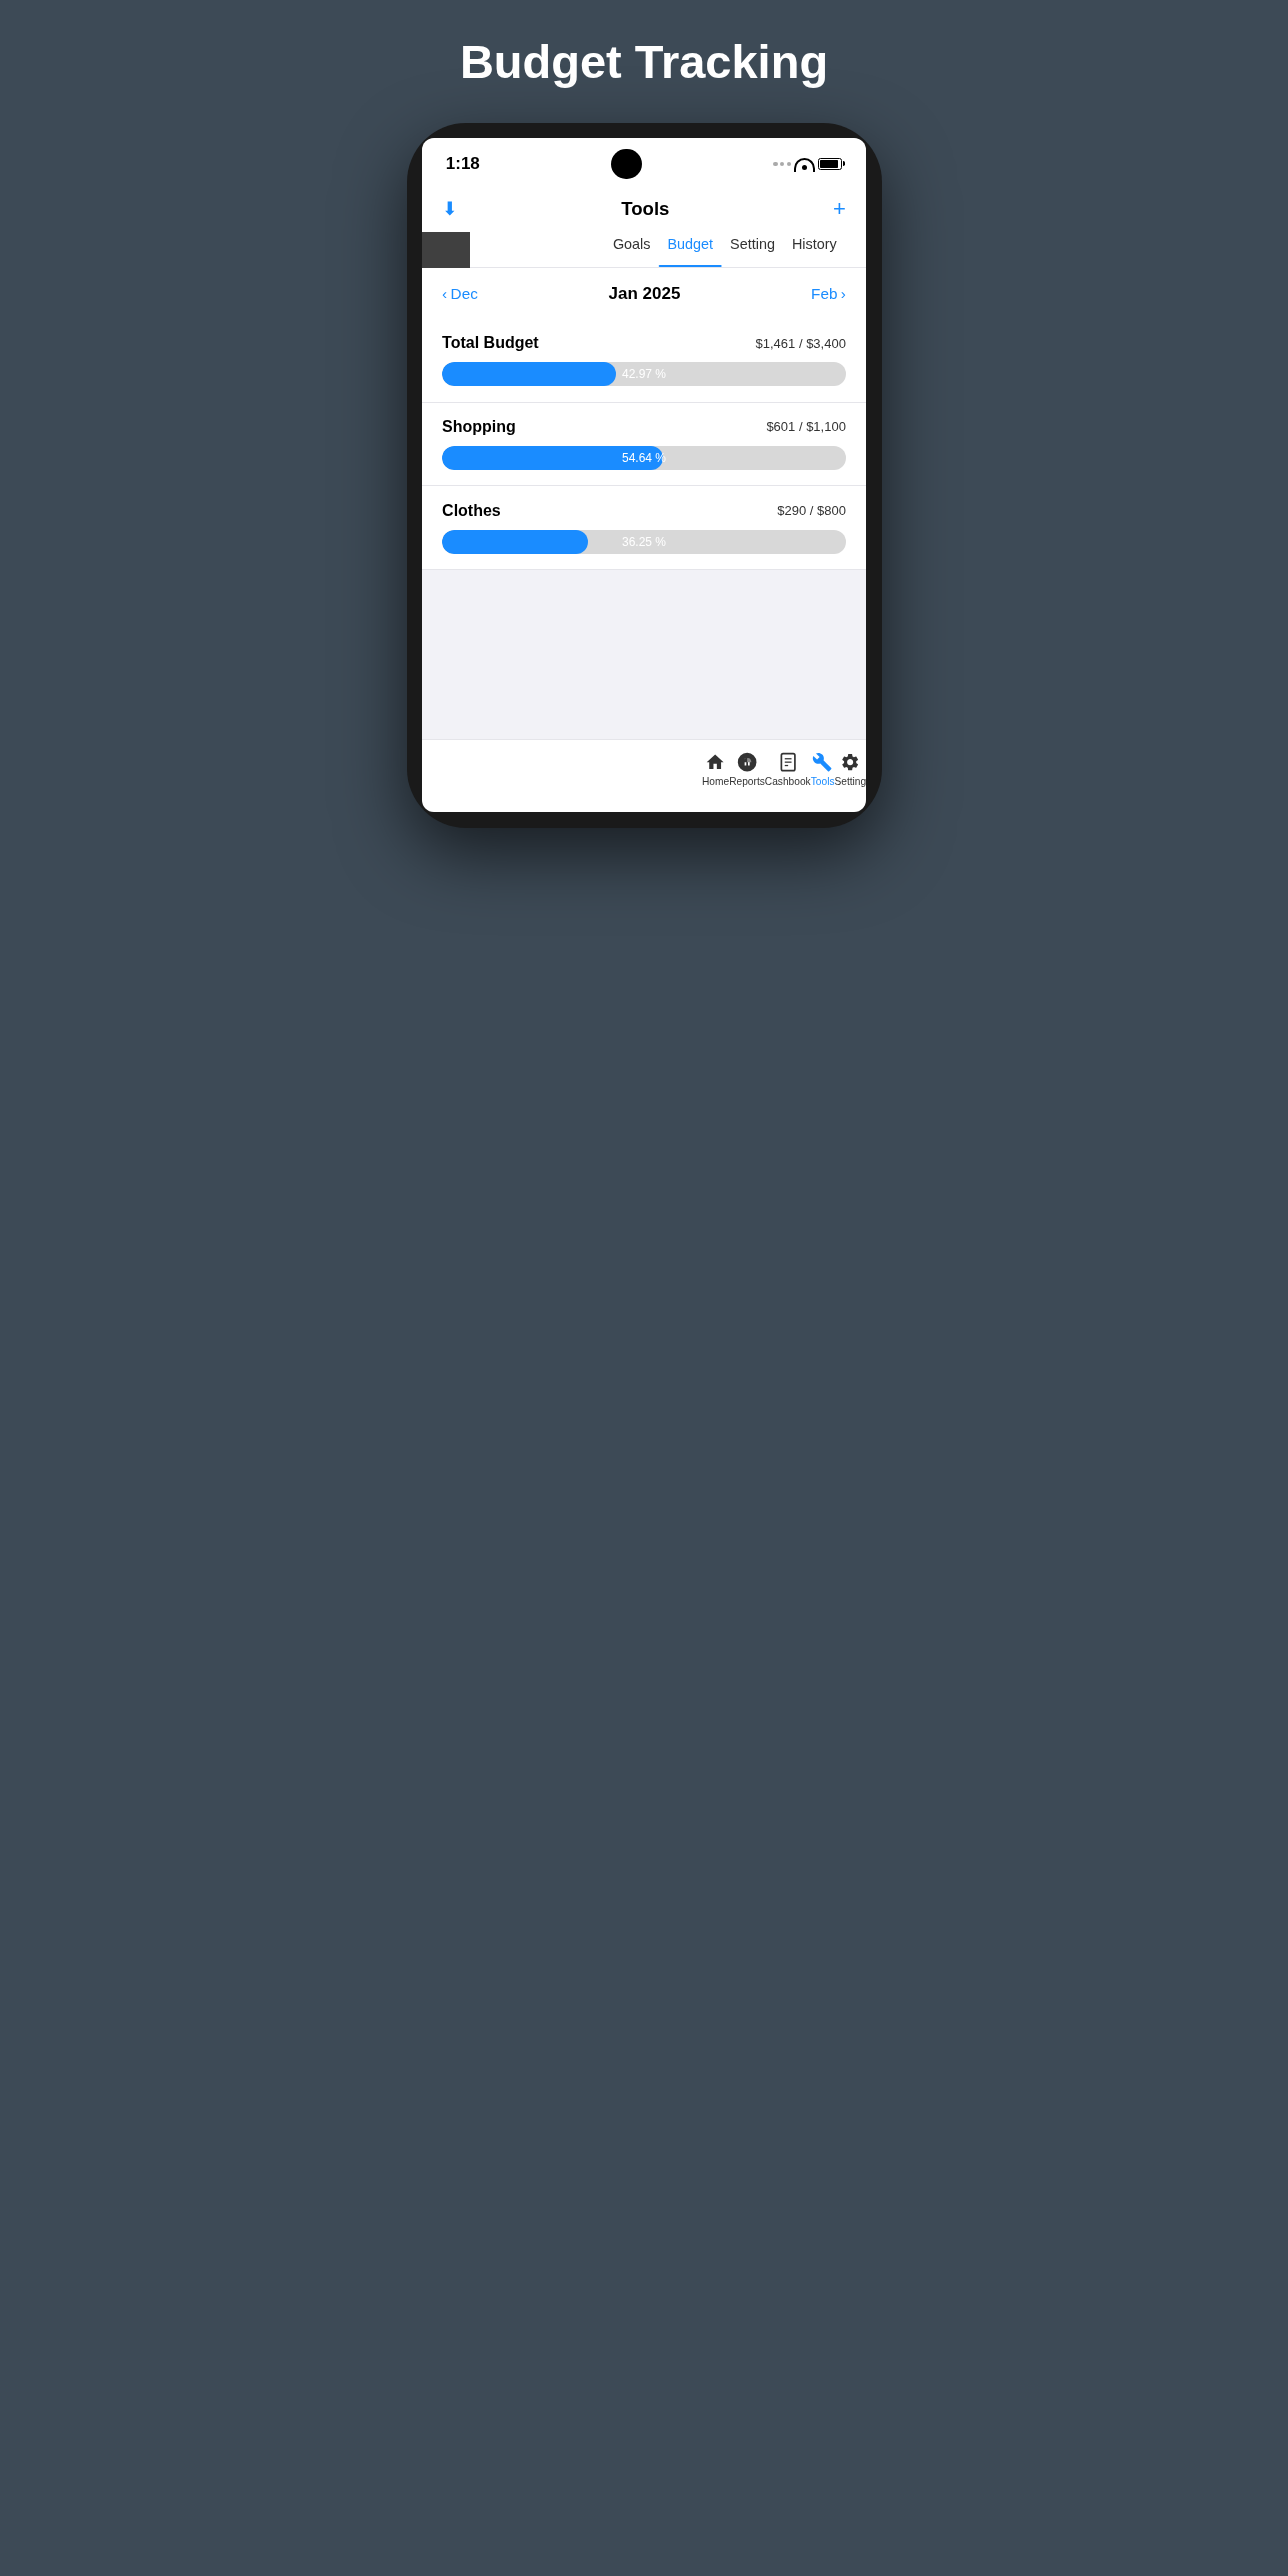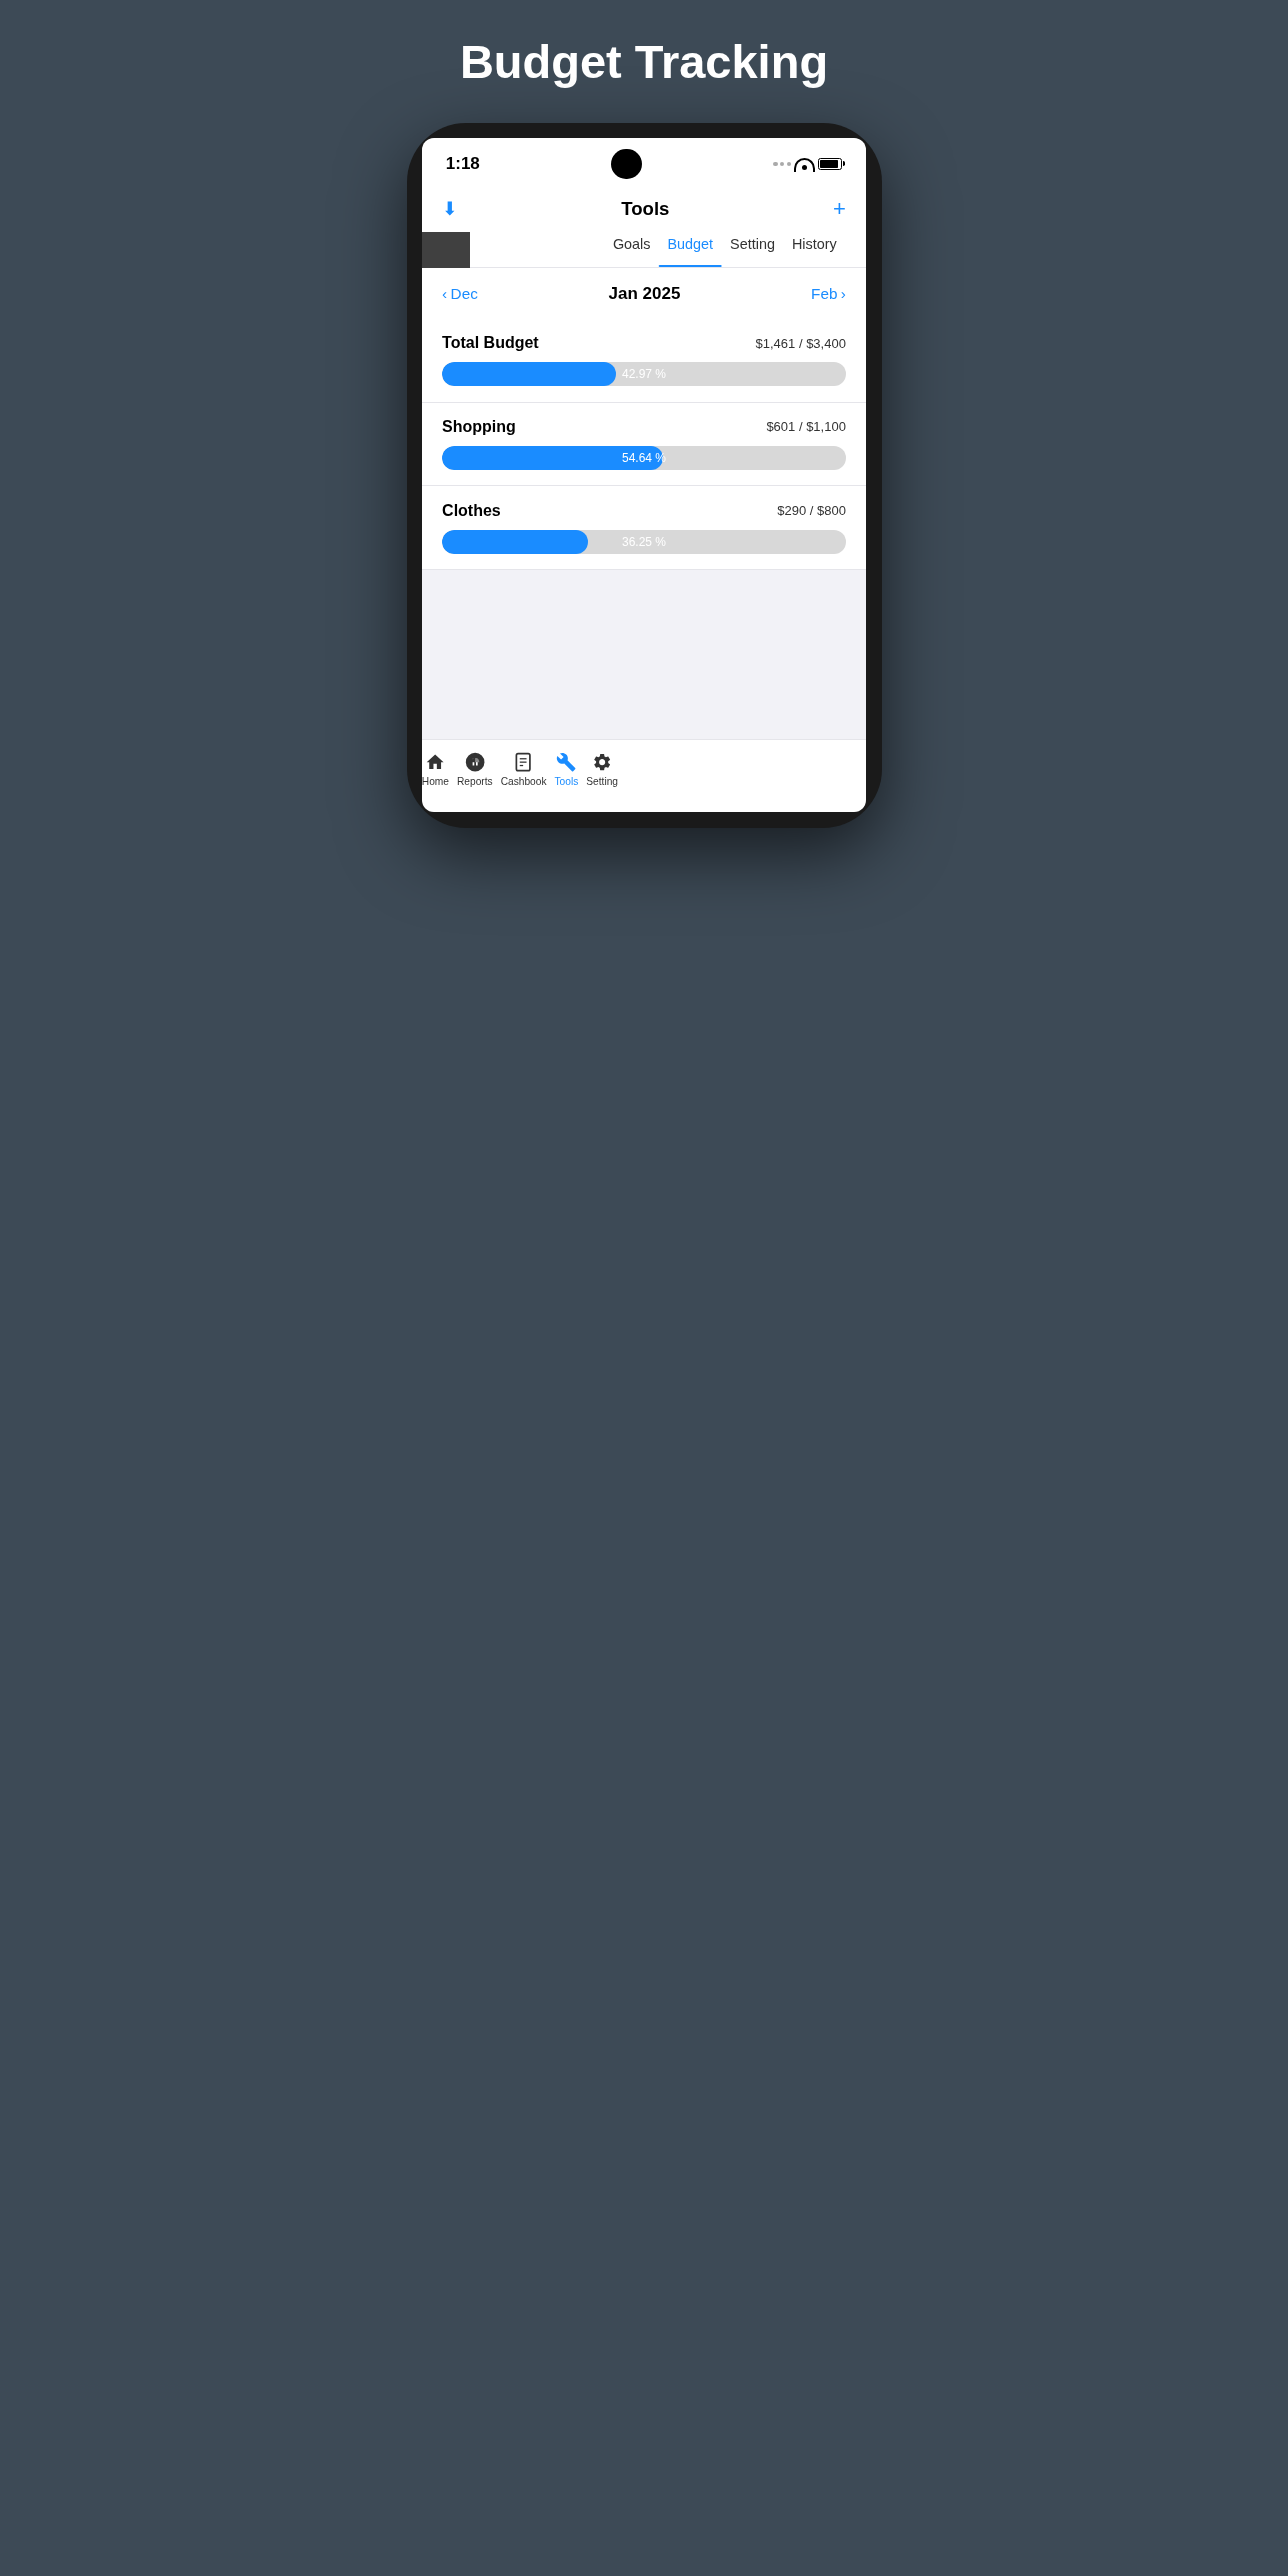--- a/index.html
+++ b/index.html
@@ -271,25 +271,24 @@
     
     .empty-area {
       background: #f2f2f7;
       height: 169px;
     }
 
     
     .bottom-nav {
       background: #ffffff;
       display: flex;
-      justify-content: flex-start;
+      justify-content: flex-end;
       align-items: center;
       padding: 12px 0 25.4px;
       border-top: 0.8px solid #e5e5ea;
-      gap: 8px;
     }
 
     .nav-item {
       display: flex;
       flex-direction: column;
       align-items: center;
       gap: 3.4px;
       cursor: pointer;
     }
 

